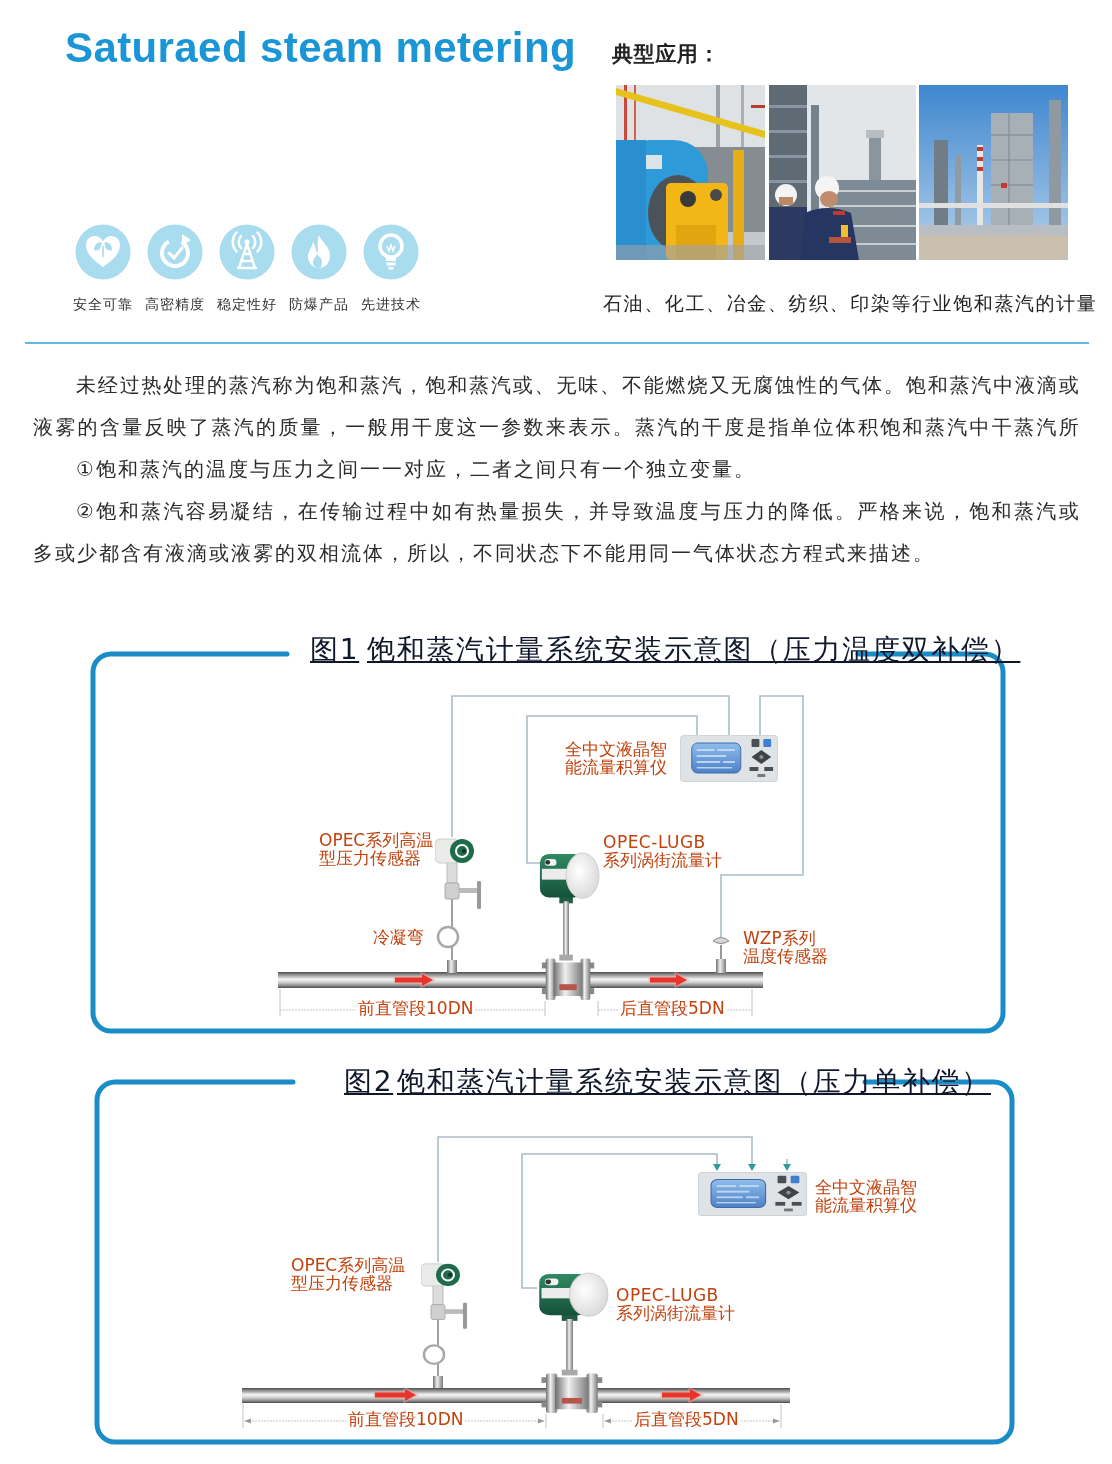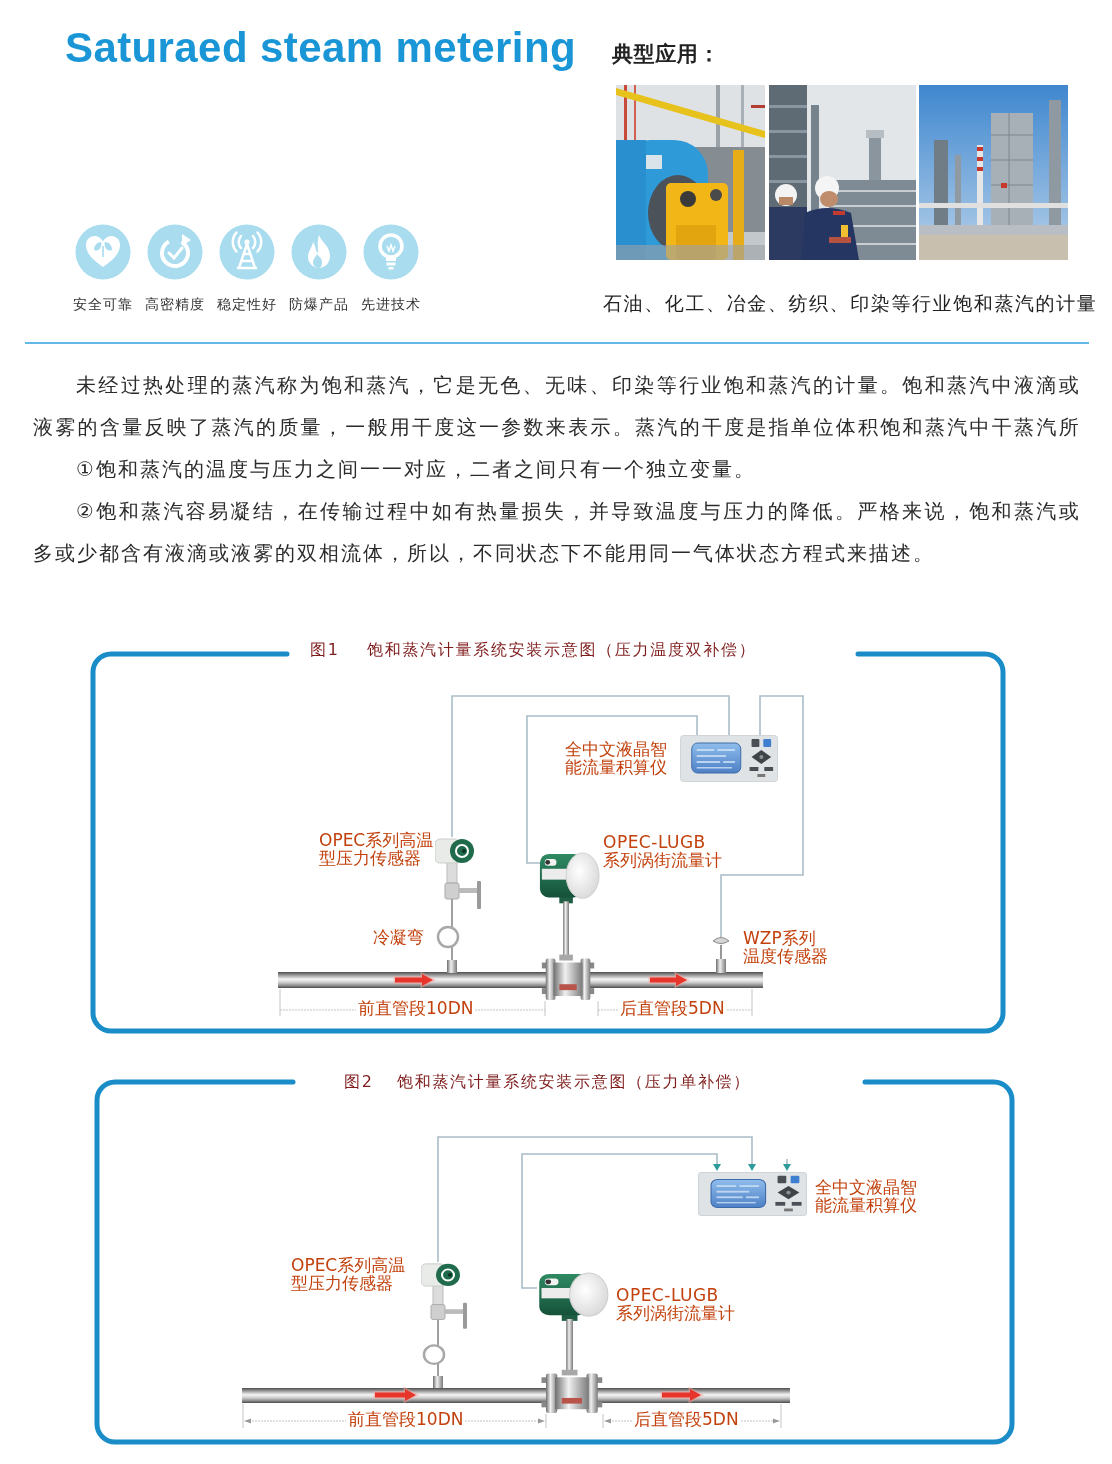--- a/index.html
+++ b/index.html
@@ -18,21 +18,21 @@
   .photos { left:616px; top:85px; width:452px; height:175px; }
   .photo { position:absolute; top:0; height:175px; }
   .photo svg { display:block; }
   .apps-caption { left:603px; top:294px; font-size:19px; line-height:19px; letter-spacing:1.6px; color:#222; white-space:nowrap; }
   .divider { left:25px; top:342px; width:1064px; height:2px; background:#62b9e8; }
   .body-text { left:33px; top:364px; width:1047px; }
   .line { height:42px; line-height:42px; font-size:20px; color:#2b2b2b; overflow:hidden; }
   .just { text-align:justify; text-align-last:justify; letter-spacing:1.3px; }
   .last { letter-spacing:2px; white-space:nowrap; }
   .ind { padding-left:43px; }
-  .ftitle { font-size:16px; line-height:20px; letter-spacing:1.7px; color:#7f1d1d; white-space:nowrap; }
+  .ftitle { font-size:28px; line-height:20px; letter-spacing:1.7px; color:#0f172a; white-space:nowrap;text-decoration:underline; }
   .lbl { font-size:17px; line-height:18px; color:#c2410c; white-space:nowrap; }
   .lbl div { white-space:nowrap; }
   .dimlbl { background:#ffffff; padding:0 2px; }
 </style>
 </head>
 <body>
 
 <div class="page">
 
   <div class="abs t-en">Saturaed steam metering</div>
@@ -177,21 +177,21 @@
         <rect x="0" y="150" width="149" height="25" fill="#c9bfae"></rect>
       </svg>
     </div>
   </div>
 
   <div class="abs apps-caption">石油、化工、冶金、纺织、印染等行业饱和蒸汽的计量</div>
 
   <div class="abs divider"></div>
 
   <div class="abs body-text">
-    <div class="line just ind">未经过热处理的蒸汽称为饱和蒸汽，它是无色、无味、印染等行业饱和蒸汽的计量。饱和蒸汽中液滴或</div>
+    <div class="line just ind">未经过热处理的蒸汽称为饱和蒸汽，饱和蒸汽或、无味、不能燃烧又无腐蚀性的气体。饱和蒸汽中液滴或</div>
     <div class="line just">液雾的含量反映了蒸汽的质量，一般用干度这一参数来表示。蒸汽的干度是指单位体积饱和蒸汽中干蒸汽所</div>
     <div class="line last ind">①饱和蒸汽的温度与压力之间一一对应，二者之间只有一个独立变量。</div>
     <div class="line just ind">②饱和蒸汽容易凝结，在传输过程中如有热量损失，并导致温度与压力的降低。严格来说，饱和蒸汽或</div>
     <div class="line last">多或少都含有液滴或液雾的双相流体，所以，不同状态下不能用同一气体状态方程式来描述。</div>
   </div>
 
   <svg class="abs" style="left:0;top:0" width="1112" height="1464" viewBox="0 0 1112 1464">
     <defs>
       <linearGradient id="pipeGrad" x1="0" y1="0" x2="0" y2="1">
         <stop offset="0" stop-color="#4d4d4d"></stop>

